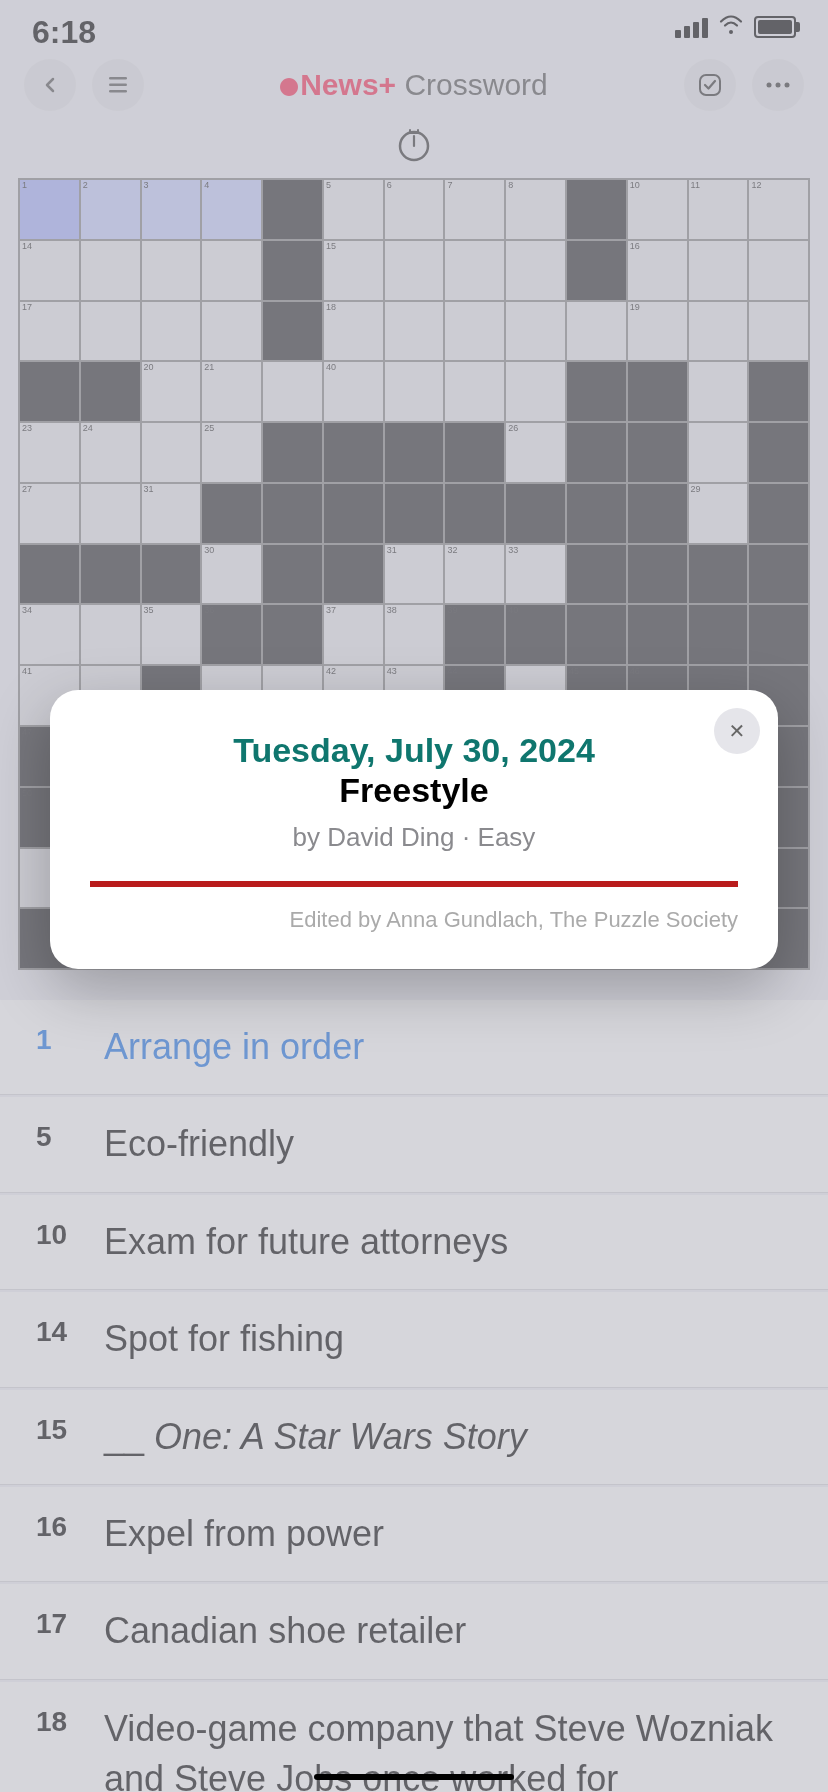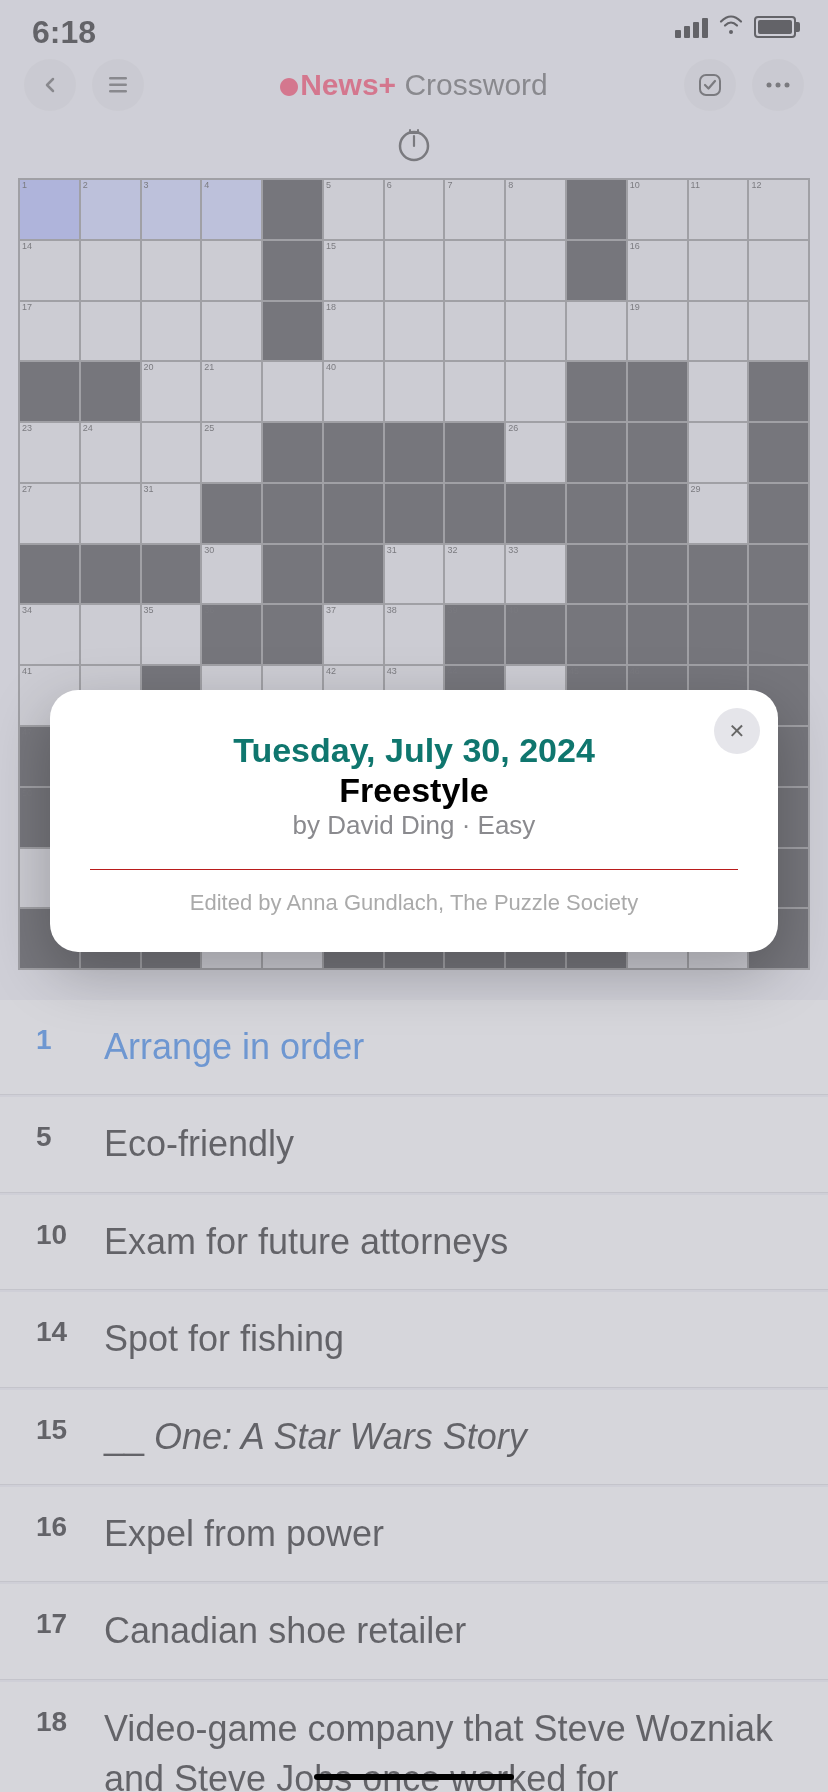--- a/index.html
+++ b/index.html
@@ -236,29 +236,29 @@
     .modal-type {
       font-size: 34px;
       font-weight: 700;
       text-align: center;
       color: #000;
     }
     .modal-author {
       font-size: 26px;
       text-align: center;
       color: #8a8a8e;
-      margin-top: 0;
+      margin-top: 12px;
     }
     .modal-editor {
       font-size: 22px;
-      text-align: center;
+      text-align: right;
       color: #aaa;
       margin-top: 28px;
       padding-top: 20px;
-      border-top: 1px solid #b91c1c;
+      border-top: 6px solid #b91c1c;
     }
 
     
     .clues-section {
       position: absolute;
       top: 1000px;
       left: 0;
       width: 828px;
       background: #f0f0f5;
       z-index: 5;

